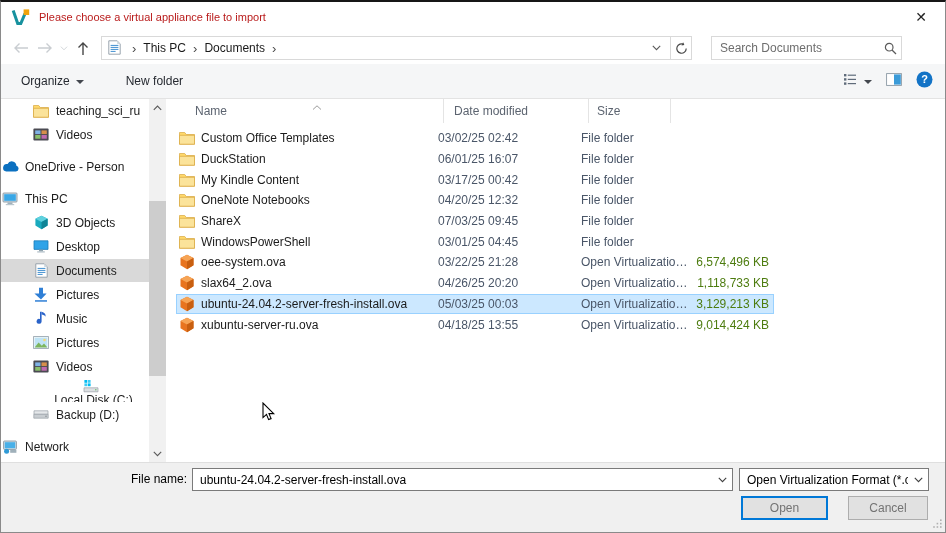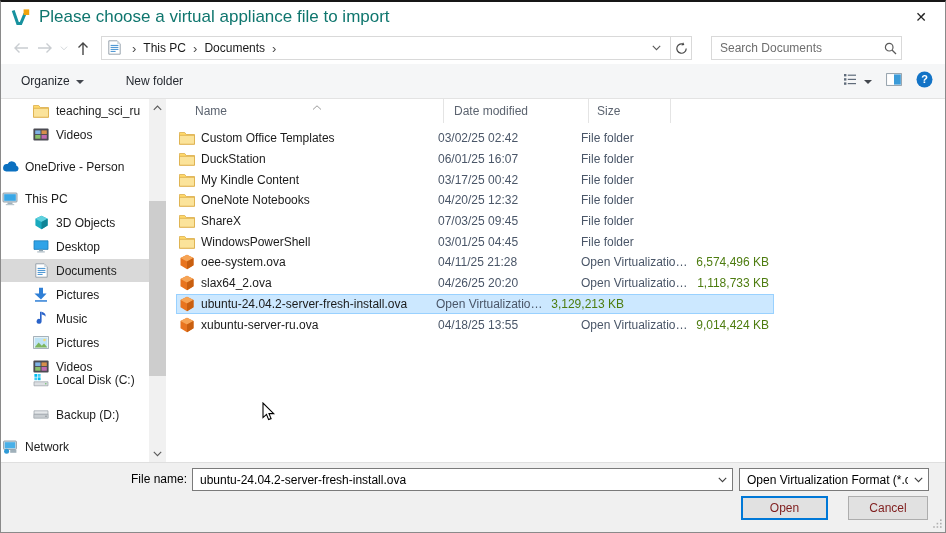--- a/index.html
+++ b/index.html
@@ -7,21 +7,21 @@
   body { font-family: "Liberation Sans", sans-serif; font-size: 12px; color: #1b1b1b; }
 
   .window {
     position: relative; width: 946px; height: 533px; background: #fff;
     border: 1px solid #8a8a8a; border-top: 2px solid #171717; overflow: hidden;
   }
 
   
   .titlebar { height: 30px; display: flex; align-items: center; padding: 0 10px; background: #fff; }
   .titlebar .app-icon { width: 20px; height: 17px; margin-right: 8px; flex: 0 0 auto; }
-  .titlebar .title-text { font-size: 17px; color: #0f766e; }
+  .titlebar .title-text { font-size: 11px; color: #b91c1c; }
   .close-btn { margin-left: auto; width: 28px; height: 24px; display: flex; align-items: center; justify-content: center; font-size: 14px; color: #222; cursor: default; }
 
   
   .navrow { height: 32px; display: flex; align-items: center; padding: 0 10px 0 8px; }
   .nav-btn { width: 24px; height: 24px; display: flex; align-items: center; justify-content: center; }
   .nav-chevron { width: 14px; height: 24px; display: flex; align-items: center; justify-content: center; }
   .addr-wrap { display: flex; height: 24px; margin-left: 6px; }
   .address-bar { width: 570px; height: 24px; border: 1px solid #d9d9d9; background: #fff; display: flex; align-items: center; padding: 0 4px 0 6px; }
   .address-bar .crumb-icon { width: 15px; height: 16px; margin-right: 2px; }
   .crumb-sep { color: #4a4a4a; font-size: 13px; padding: 0 7px; }
@@ -77,21 +77,21 @@
   .c-size { width: 78px; padding-right: 5px; text-align: right; color: #4d7c0f; white-space: nowrap; }
 
   
   .footer { position: relative; height: 72px; background: #f0f0f0; border-top: 1px solid #dfdfdf; }
   .fn-label { position: absolute; left: 120px; top: 9px; width: 66px; text-align: right; color: #000; }
   .fn-input { position: absolute; left: 191px; top: 5px; width: 541px; height: 23px; border: 1px solid #7a7a7a; background: #fff; display: flex; align-items: center; }
   .fn-input input { flex: 1; border: none; outline: none; font: 12px "Liberation Sans", sans-serif; padding: 0 4px 0 7px; color: #000; background: transparent; }
   .fn-input .dd, .ft-combo .dd { width: 20px; display: flex; align-items: center; justify-content: center; }
   .ft-combo { position: absolute; left: 738px; top: 5px; width: 190px; height: 23px; border: 1px solid #7a7a7a; background: #fff; display: flex; align-items: center; }
   .ft-combo .ft-text { flex: 1; padding-left: 7px; white-space: nowrap; overflow: hidden; color: #000; }
-  .btn { position: absolute; top: 33px; height: 24px; background: #e1e1e1; display: flex; align-items: center; justify-content: center; color: #7f1d1d; }
+  .btn { position: absolute; top: 33px; height: 24px; background: #e1e1e1; display: flex; align-items: center; justify-content: center; color: #737373; }
   .btn-open { left: 740px; width: 87px; border: 2px solid #0078d7; }
   .btn-cancel { left: 847px; width: 80px; border: 1px solid #adadad; }
   .resize-grip { position: absolute; right: 2px; bottom: 2px; }
 
   
   .cursor { position: absolute; left: 261px; top: 303px; z-index: 50; pointer-events: none; }
 </style>
 </head>
 <body>
 
@@ -320,21 +320,21 @@
             <svg width="16" height="13" viewBox="0 0 16 13">
               <rect x=".4" y=".6" width="15.2" height="11.8" rx="1" fill="#4a4a52"></rect>
               <rect x="2.2" y="2.4" width="5.3" height="3.7" fill="#7fb2e5"></rect>
               <rect x="8.5" y="2.4" width="5.3" height="3.7" fill="#d78f4b"></rect>
               <rect x="2.2" y="7" width="5.3" height="3.7" fill="#8ac06b"></rect>
               <rect x="8.5" y="7" width="5.3" height="3.7" fill="#c06bb0"></rect>
             </svg>
           </span>
           <span class="side-label">Videos</span>
         </div>
-        <div class="side-item indent-2" style="top: 269px;">
+        <div class="side-item indent-2" style="top: 280px; flex-direction: column;">
           <span class="side-icon">
             <svg width="16" height="14" viewBox="0 0 16 14">
               <g fill="#00bcf2">
                 <rect x="1.4" y="1" width="2.8" height="2.8"></rect>
                 <rect x="4.8" y="1" width="2.8" height="2.8" opacity=".75"></rect>
                 <rect x="1.4" y="4.4" width="2.8" height="2.8" opacity=".75"></rect>
                 <rect x="4.8" y="4.4" width="2.8" height="2.8"></rect>
               </g>
               <path d="M1 8.8h14v4H1z" fill="#dcdfe2" stroke="#9aa1a7" stroke-width=".7"></path>
               <circle cx="12.8" cy="10.8" r=".8" fill="#6ec26e"></circle>
@@ -483,21 +483,21 @@
             <div class="c-name">
               <span class="fi">
                 <svg width="16" height="16" viewBox="0 0 16 16">
                   <path d="M8 .8l6.5 3.2v7.2L8 15.2 1.5 11.2V4z" fill="#e8741f"></path>
                   <path d="M8 .8l6.5 3.2L8 7.5 1.5 4z" fill="#f6a455"></path>
                   <path d="M8 7.5v7.7l6.5-4V4z" fill="#c85f10"></path>
                 </svg>
               </span>
               <span>oee-system.ova</span>
             </div>
-            <div class="c-date">04/11/25 21:28</div>
+            <div class="c-date">03/22/25 21:28</div>
             <div class="c-type">Open Virtualizatio…</div>
             <div class="c-size">6,574,496 KB</div>
           </div>
           <div class="row">
             <div class="c-name">
               <span class="fi">
                 <svg width="16" height="16" viewBox="0 0 16 16">
                   <path d="M8 .8l6.5 3.2v7.2L8 15.2 1.5 11.2V4z" fill="#e8741f"></path>
                   <path d="M8 .8l6.5 3.2L8 7.5 1.5 4z" fill="#f6a455"></path>
                   <path d="M8 7.5v7.7l6.5-4V4z" fill="#c85f10"></path>
@@ -513,20 +513,21 @@
             <div class="c-name">
               <span class="fi">
                 <svg width="16" height="16" viewBox="0 0 16 16">
                   <path d="M8 .8l6.5 3.2v7.2L8 15.2 1.5 11.2V4z" fill="#e8741f"></path>
                   <path d="M8 .8l6.5 3.2L8 7.5 1.5 4z" fill="#f6a455"></path>
                   <path d="M8 7.5v7.7l6.5-4V4z" fill="#c85f10"></path>
                 </svg>
               </span>
               <span>ubuntu-24.04.2-server-fresh-install.ova</span>
             </div>
+            <div class="c-date">05/03/25 00:03</div>
             <div class="c-type">Open Virtualizatio…</div>
             <div class="c-size">3,129,213 KB</div>
           </div>
           <div class="row">
             <div class="c-name">
               <span class="fi">
                 <svg width="16" height="16" viewBox="0 0 16 16">
                   <path d="M8 .8l6.5 3.2v7.2L8 15.2 1.5 11.2V4z" fill="#e8741f"></path>
                   <path d="M8 .8l6.5 3.2L8 7.5 1.5 4z" fill="#f6a455"></path>
                   <path d="M8 7.5v7.7l6.5-4V4z" fill="#c85f10"></path>

